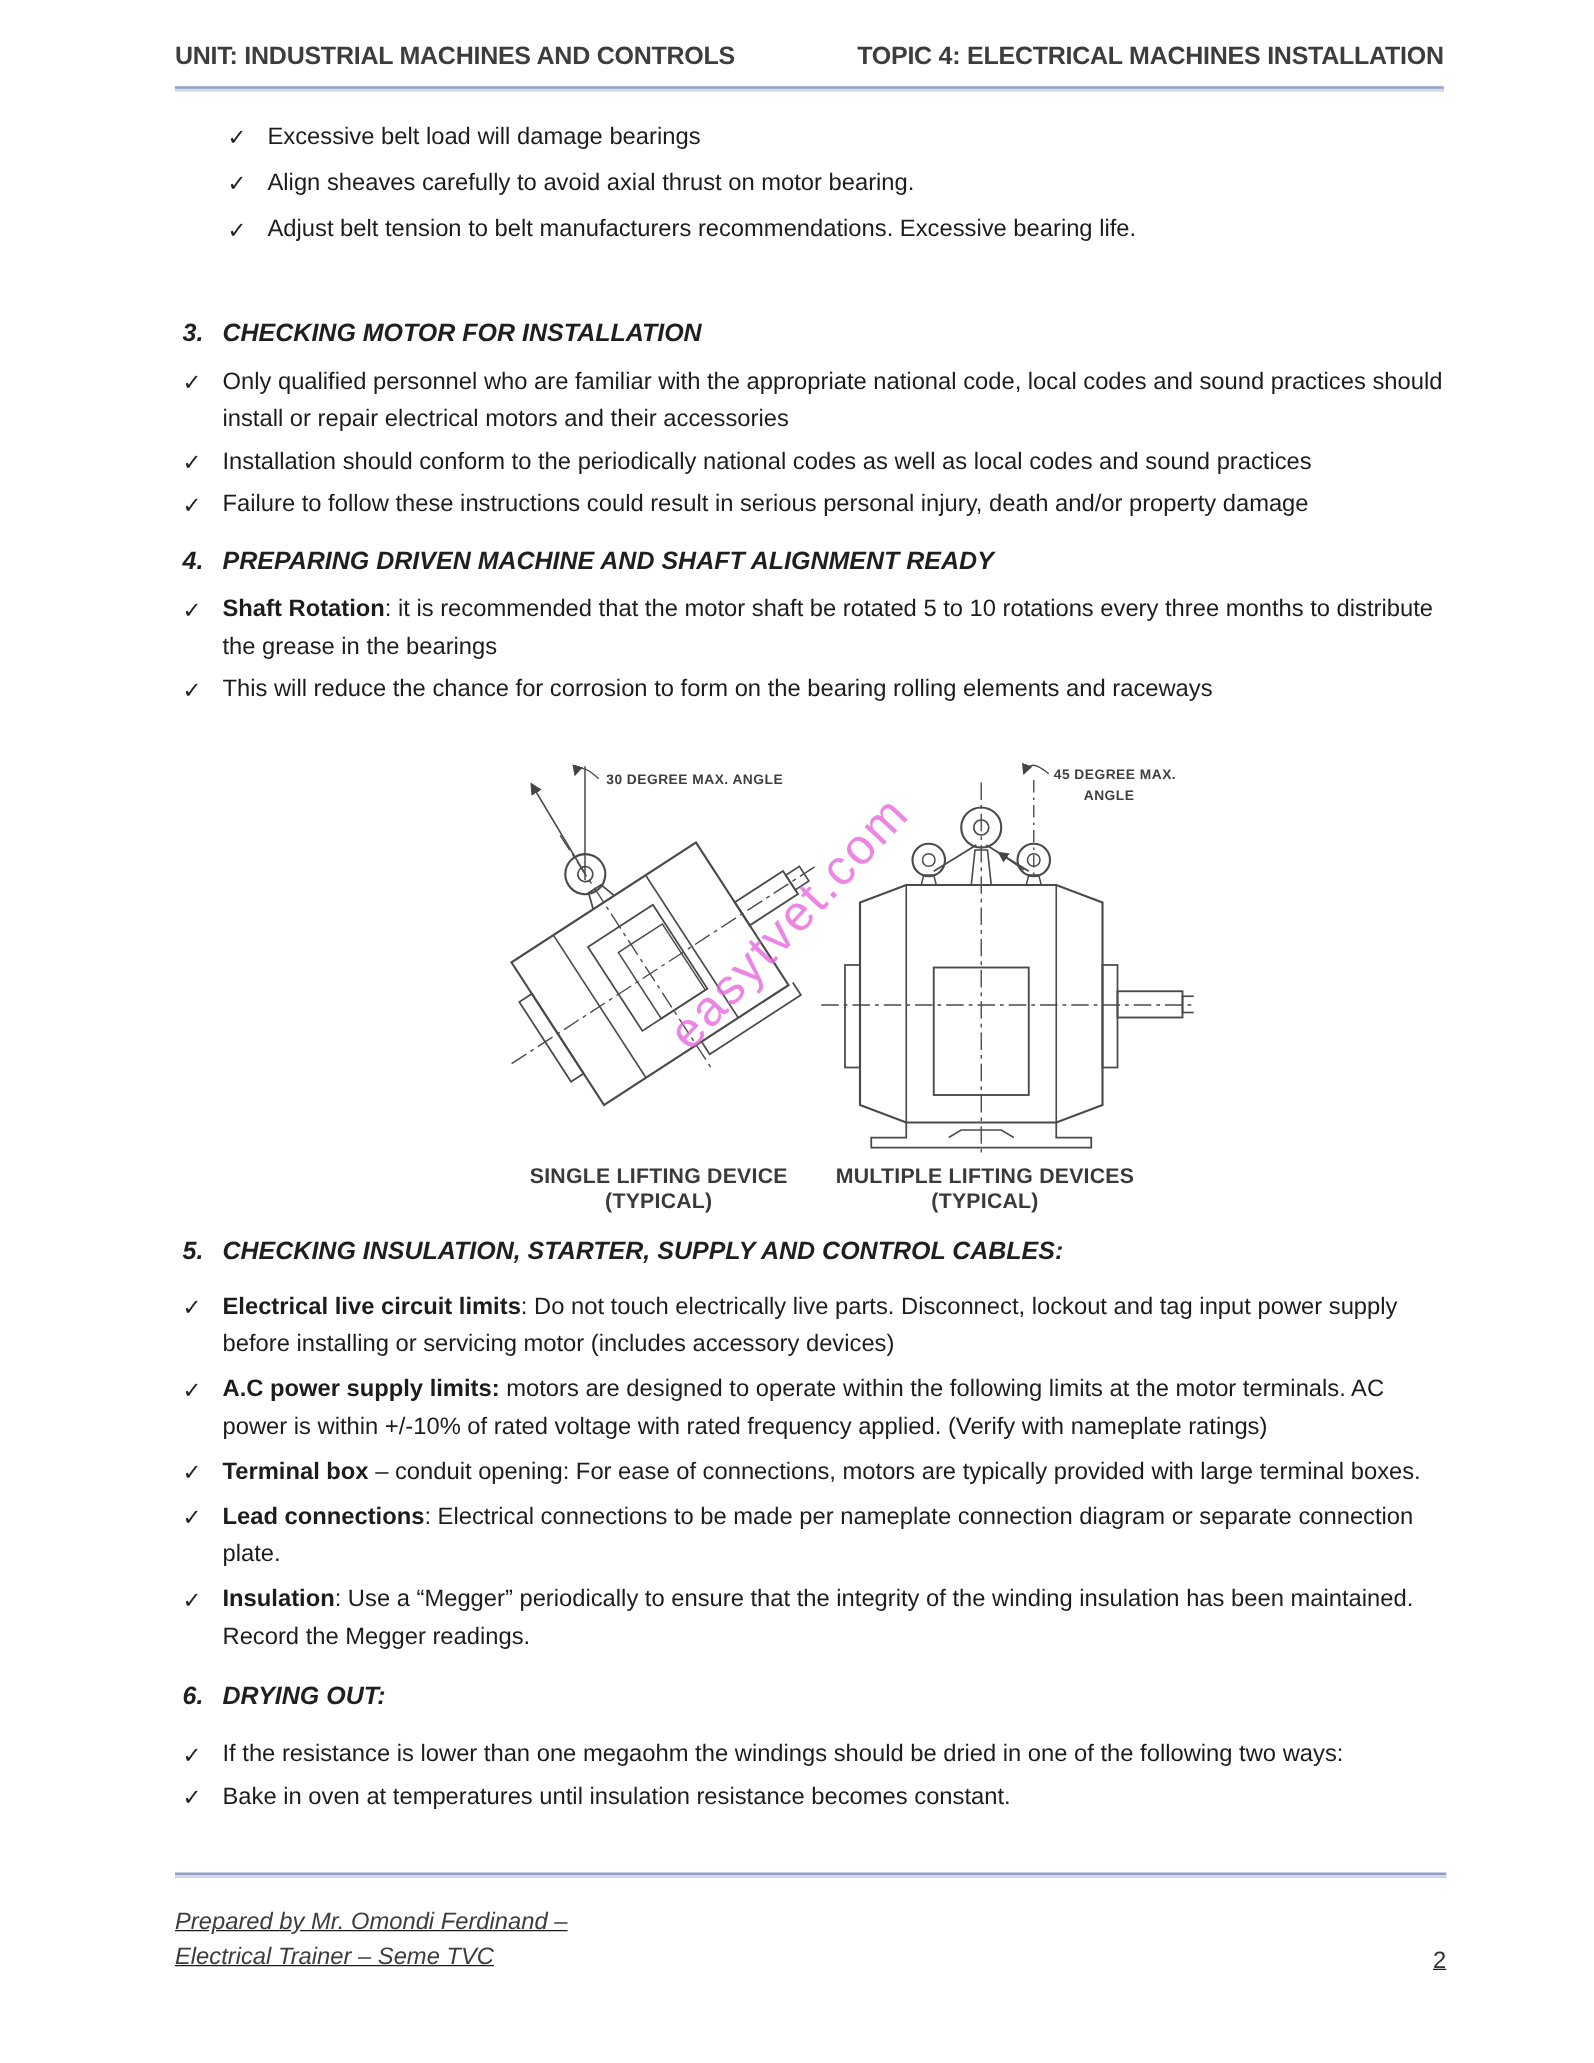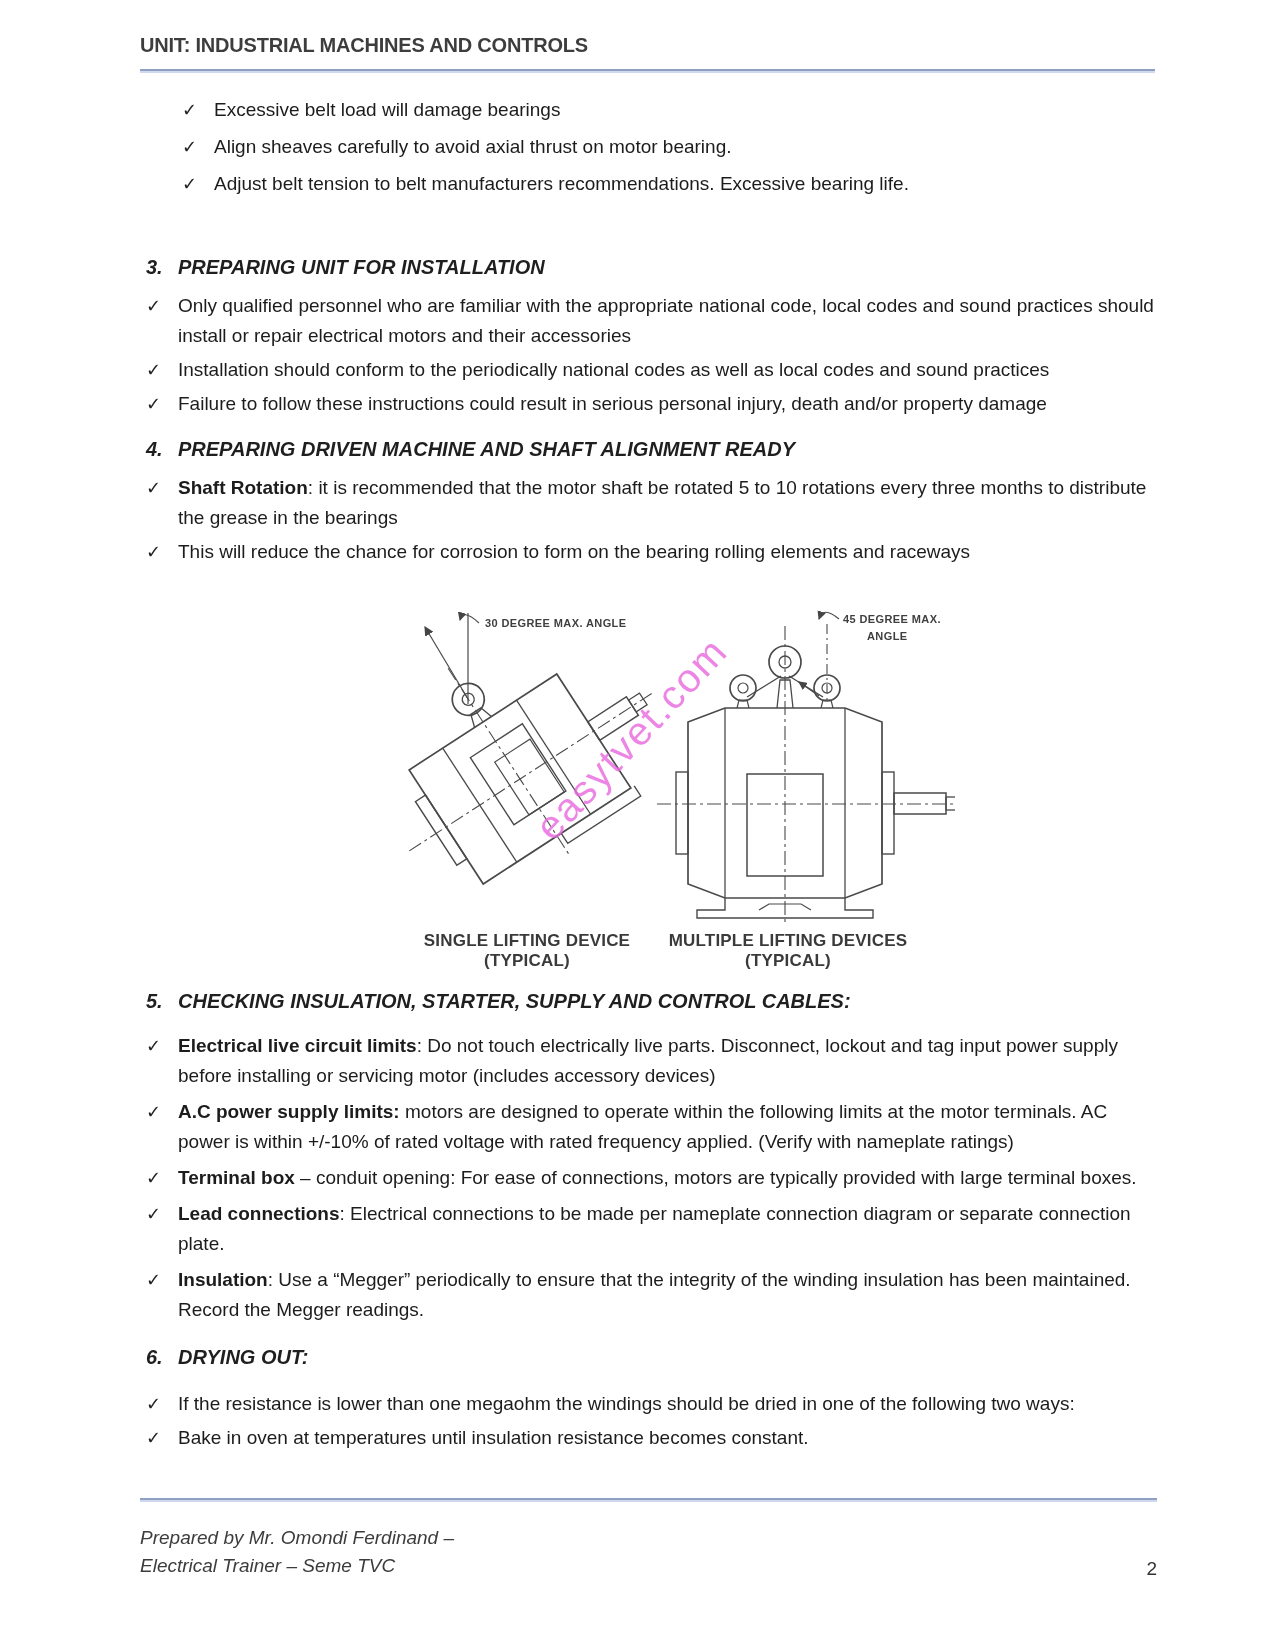--- a/index.html
+++ b/index.html
@@ -38,54 +38,55 @@
   .figwrap{position:relative;width:580px;height:384px;margin-left:235px;margin-top:12px;}
   .figcap{position:absolute;top:352px;font-size:17px;font-weight:bold;color:#3a3a3a;
           letter-spacing:.2px;text-align:center;}
   .cap1{left:12px;width:280px;}
   .cap2{left:263px;width:300px;}
   .wm{position:absolute;left:168px;top:232px;transform:rotate(-47deg);transform-origin:0 50%;
       font-size:40px;letter-spacing:2px;color:#e967df;opacity:.8;white-space:nowrap;}
   svg text{font-family:"Liberation Sans",sans-serif;font-size:11px;font-weight:bold;
            fill:#3f3f3f;letter-spacing:.4px;}
   
-  .footer{position:absolute;left:140px;right:118px;top:1498px;background:#fff;}
+  .footer{position:absolute;left:140px;right:118px;top:1498px;background:#fff;text-decoration:underline;}
   .ftr-rule{height:2px;background:#8fa0c4;border-bottom:2px solid #cfd9ec;margin-bottom:22px;}
   .ftr-flex{display:flex;justify-content:space-between;align-items:flex-end;}
   .ftr-left{font-style:italic;font-size:19px;line-height:28px;color:#3c3c3c;}
   .pageno{font-size:19px;color:#333;}
 </style>
 </head>
 <body>
 
 <div class="page">
 
   <div class="hdr">
     <span>UNIT: INDUSTRIAL MACHINES AND CONTROLS</span>
+    <span>TOPIC 4: ELECTRICAL MACHINES INSTALLATION</span>
   </div>
   <div class="hdr-rule"></div>
 
   <div class="intro">
     <div class="brow">
       <span class="chk">✓</span>
       <span>Excessive belt load will damage bearings</span>
     </div>
     <div class="brow">
       <span class="chk">✓</span>
       <span>Align sheaves carefully to avoid axial thrust on motor bearing.</span>
     </div>
     <div class="brow">
       <span class="chk">✓</span>
       <span>Adjust belt tension to belt manufacturers recommendations. Excessive bearing life.</span>
     </div>
   </div>
 
   <div class="shead mt-s3">
     <span>3.</span>
-    <span>PREPARING UNIT FOR INSTALLATION</span>
+    <span>CHECKING MOTOR FOR INSTALLATION</span>
   </div>
   <div>
     <div class="sec-brow">
       <span class="chk">✓</span>
       <span><b></b><span>Only qualified personnel who are familiar with the appropriate national code, local codes and sound practices should install or repair electrical motors and their accessories</span></span>
     </div>
     <div class="sec-brow">
       <span class="chk">✓</span>
       <span><b></b><span>Installation should conform to the periodically national codes as well as local codes and sound practices</span></span>
     </div>

